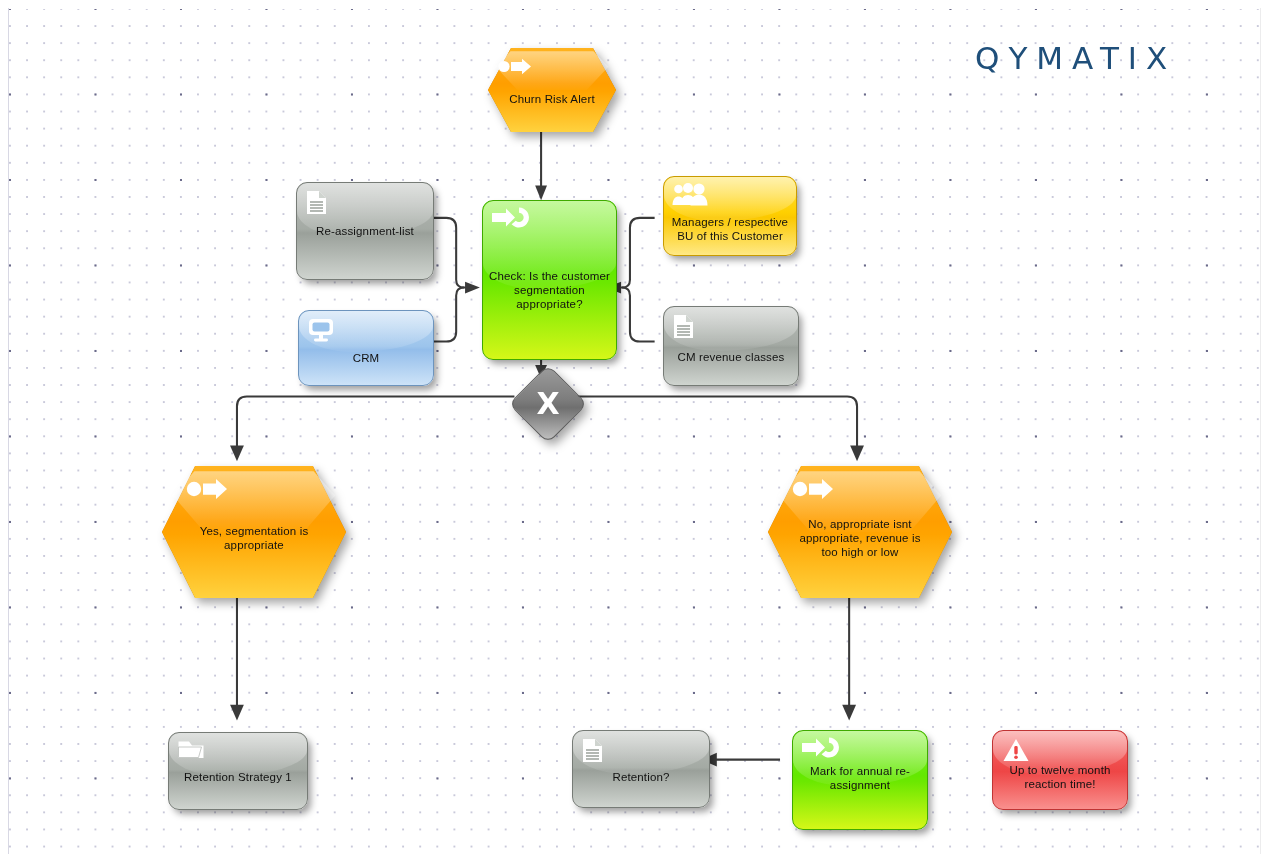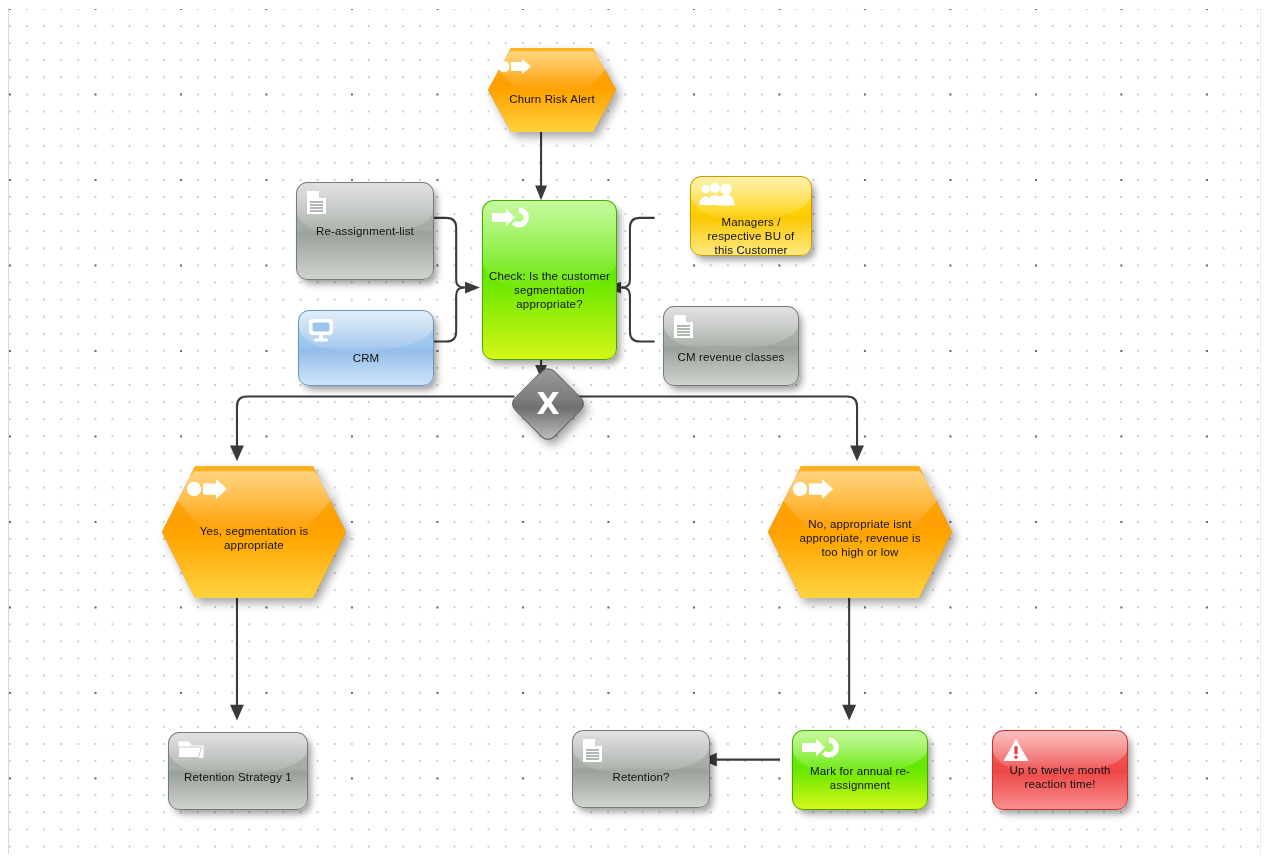--- a/index.html
+++ b/index.html
@@ -158,20 +158,21 @@
     <path d="M240,598 L240,722"></path>
     <polygon class="arrowhead" points="240,734 233,718 247,718"></polygon>
 
     <path d="M860,598 L860,722"></path>
     <polygon class="arrowhead" points="860,734 853,718 867,718"></polygon>
 
     <path d="M790,774 L722,774"></path>
     <polygon class="arrowhead" points="710,774 726,767 726,781"></polygon>
   </svg>
 
+  <div id="logo">QYMATIX</div>
 
   <div class="node hex" style="left:488px;top:48px;width:128px;height:84px;">
     <div class="shape-edge"></div>
     <div class="shape"></div>
     <div class="hexsheen"></div>
     <div class="icon" style="left:10px;top:10px;">
       <svg width="34" height="17" viewBox="0 0 34 17">
           <circle cx="6" cy="8.5" r="5.6" fill="#fff"></circle>
           <path d="M13 4 h11 v-3.3 l9 7.8 -9 7.8 v-3.3 h-11 z" fill="#fff"></path>
         </svg>
@@ -213,21 +214,21 @@
     <div class="sheen"></div>
     <div class="icon" style="left:8px;top:6px;">
       <svg width="40" height="22" viewBox="0 0 40 22">
         <path d="M1 6 h14 v-4.5 l9 9 -9 9 v-4.5 h-14 z" fill="#fff"></path>
         <path d="M28 0.5 a10 10 0 1 1 -7.4 16.8 l4.2 -3.6 a4.6 4.6 0 1 0 3.2 -7.9 z" fill="#fff"></path>
       </svg>
     </div>
     <div class="label" style="top:68px;">Check: Is the customer segmentation appropriate?</div>
   </div>
 
-  <div class="node box box-yellow" style="left:690px;top:176px;width:122px;height:80px;">
+  <div class="node box box-yellow" style="left:663px;top:176px;width:134px;height:80px;">
     <div class="sheen"></div>
     <div class="icon" style="left:8px;top:6px;">
       <svg width="36" height="24" viewBox="0 0 36 24">
         <circle cx="6.5" cy="6" r="4.3" fill="#fff"></circle>
           <path d="M0.5 22 c0-6 3-8.5 6-8.5 s6 2.5 6 8.5 z" fill="#fff"></path>
         <circle cx="16" cy="5" r="5" fill="#fff"></circle>
           <path d="M8.5 22 c0-7 3.6-10 7.5-10 s7.5 3 7.5 10 z" fill="#fff"></path>
         <circle cx="27" cy="6" r="5.6" fill="#fff"></circle>
           <path d="M18.5 22.5 c0-7.7 4-11 8.5-11 s8.5 3.3 8.5 11 z" fill="#fff"></path>
       </svg>
@@ -305,21 +306,21 @@
             <line x1="4" y1="12" x2="17" y2="12"></line>
             <line x1="4" y1="15" x2="17" y2="15"></line>
             <line x1="4" y1="18" x2="17" y2="18"></line>
             <line x1="4" y1="21" x2="17" y2="21"></line>
           </g>
         </svg>
     </div>
     <div class="label" style="top:39px;">Retention?</div>
   </div>
 
-  <div class="node box box-green" style="left:792px;top:730px;width:136px;height:80px;padding-left:26px;">
+  <div class="node box box-green" style="left:792px;top:730px;width:136px;height:100px;padding-left:26px;">
     <div class="sheen"></div>
     <div class="icon" style="left:8px;top:6px;">
       <svg width="40" height="22" viewBox="0 0 40 22">
         <path d="M1 6 h14 v-4.5 l9 9 -9 9 v-4.5 h-14 z" fill="#fff"></path>
         <path d="M28 0.5 a10 10 0 1 1 -7.4 16.8 l4.2 -3.6 a4.6 4.6 0 1 0 3.2 -7.9 z" fill="#fff"></path>
       </svg>
     </div>
     <div class="label" style="top:33px;">Mark for annual re-assignment</div>
   </div>
 

